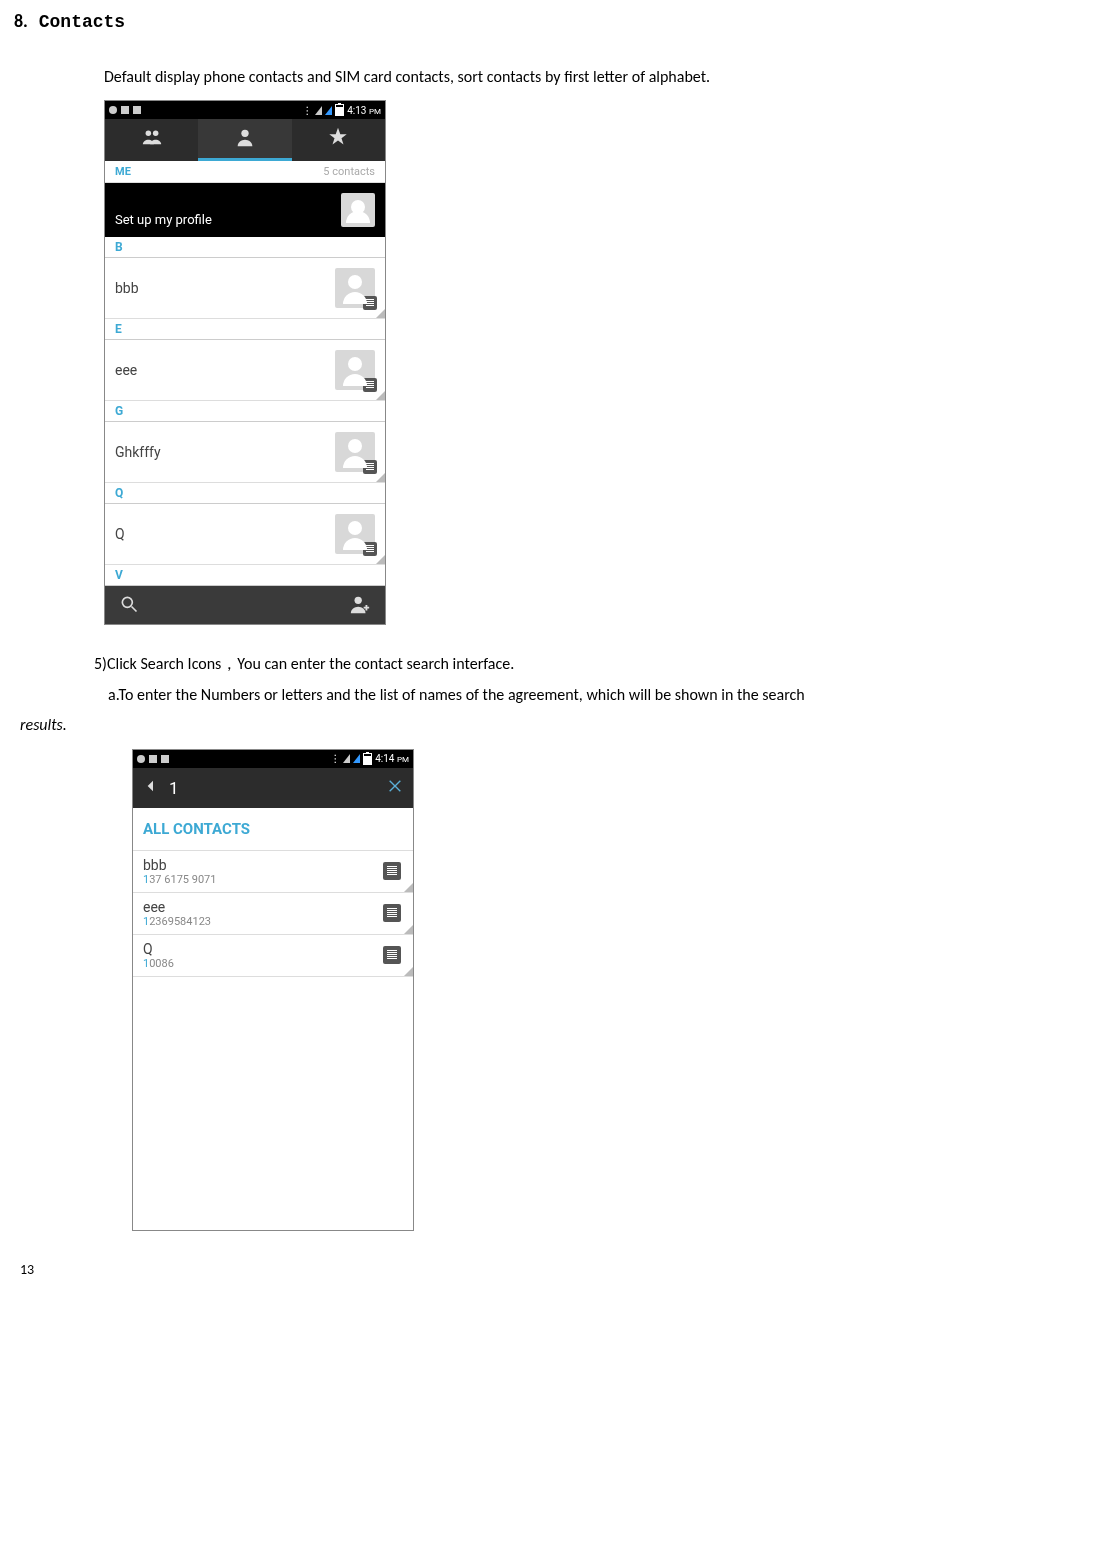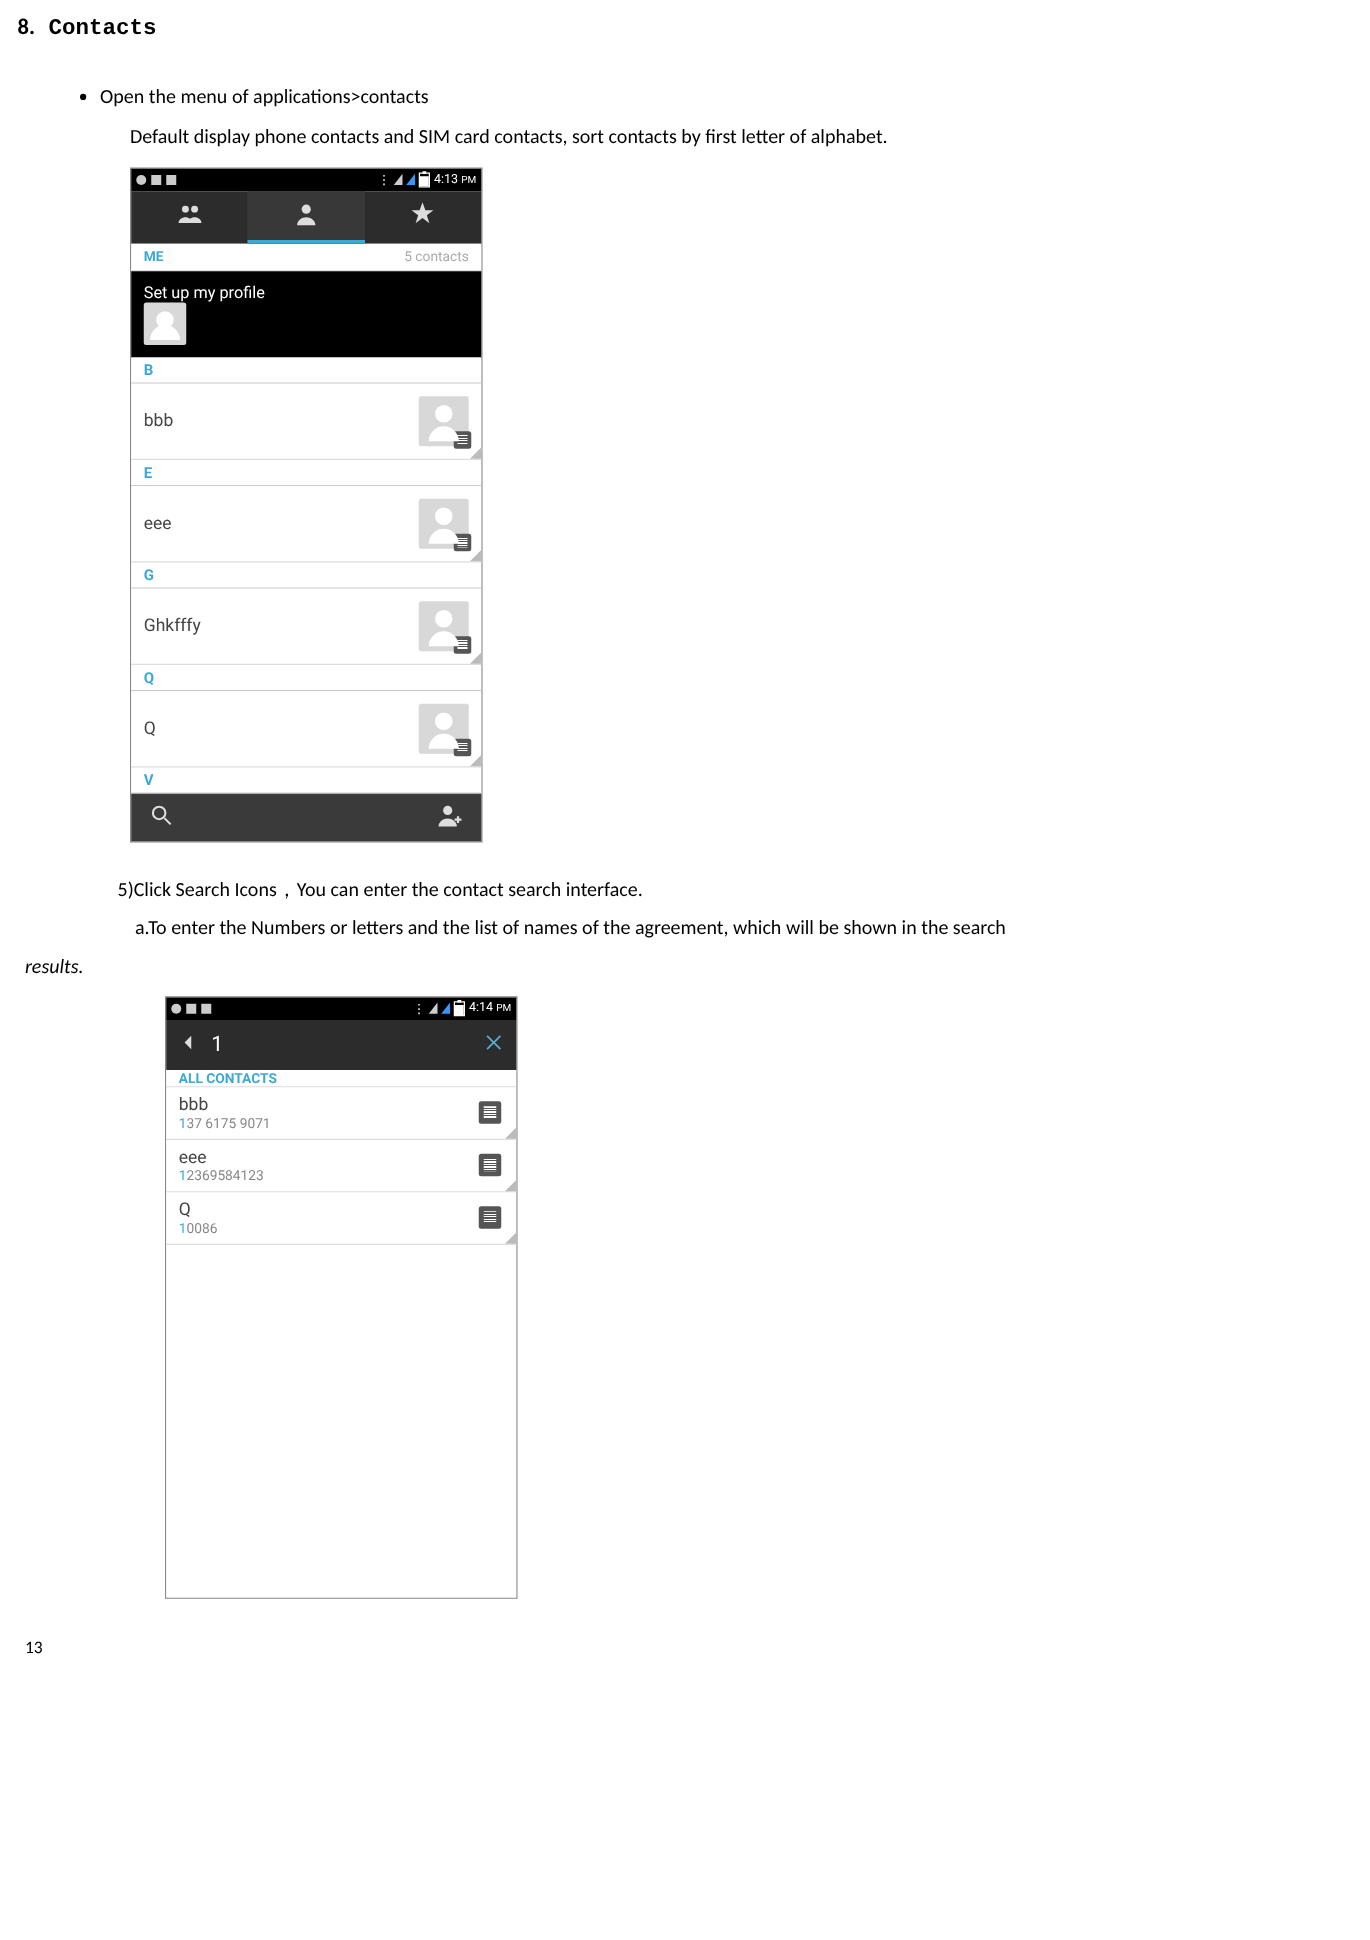--- a/index.html
+++ b/index.html
@@ -117,22 +117,21 @@
   }
   .me-row .me { color:#3da9d4; font-weight:bold;}
   .me-row .count { color:#aaa;}
   .profile-row {
     background:#000;
     color:#fff;
     padding: 10px 10px;
     font-size:13px;
     display:flex;
     justify-content:space-between;
-    align-items:flex-start;
-    flex-direction:column;
+    align-items:flex-end;
   }
   .section-letter {
     color:#3da9d4;
     font-weight:bold;
     background:#fff;
     padding:3px 10px;
     font-size:12px;
     border-bottom:1px solid #ccc;
   }
   .contact-row {
@@ -188,22 +187,22 @@
     height:40px;
     display:flex;
     align-items:center;
     padding:0 10px;
     gap:10px;
   }
   .back-icon svg{width:16px;height:16px;fill:#ddd;}
   .searchbar .query{flex:1;color:#fff;font-size:17px;}
   .close-icon svg{width:16px;height:16px;stroke:#5bb0d8;stroke-width:2;fill:none;}
   .all-contacts{
-    color:#3da9d4;font-weight:bold;font-size:11px;
-    background:#fff;padding:0 10px;border-bottom:1px solid #ddd;
+    color:#3da9d4;font-weight:bold;font-size:15px;
+    background:#fff;padding:12px 10px;border-bottom:1px solid #ddd;
   }
   .result-row{
     background:#fff;padding:6px 10px;border-bottom:1px solid #ddd;
     display:flex;justify-content:space-between;align-items:center;position:relative;
   }
   .result-row .info{display:flex;flex-direction:column;}
   .result-row .name{font-size:14px;color:#444;}
   .result-row .number{font-size:11px;color:#888;}
   .result-row .number .hl{color:#3da9d4;}
   .sim-badge-right{
@@ -219,23 +218,20 @@
 <body>
 
 <div class="page">
 
   <div class="section-title">
     <span class="num">8.</span>
     <span>Contacts</span>
   </div>
 
   <div class="body-text">
-    <ul class="bullet">
-      <li>Open the menu of applications&gt;contacts</li>
-    </ul>
     <div class="indent1">Default display phone contacts and SIM card contacts, sort contacts by first letter of alphabet.</div>
   </div>
 
   <div class="phone">
     <div class="statusbar">
       <div class="left">
         <span class="sb-icon round"></span>
         <span class="sb-icon"></span>
         <span class="sb-icon"></span>
       </div>

